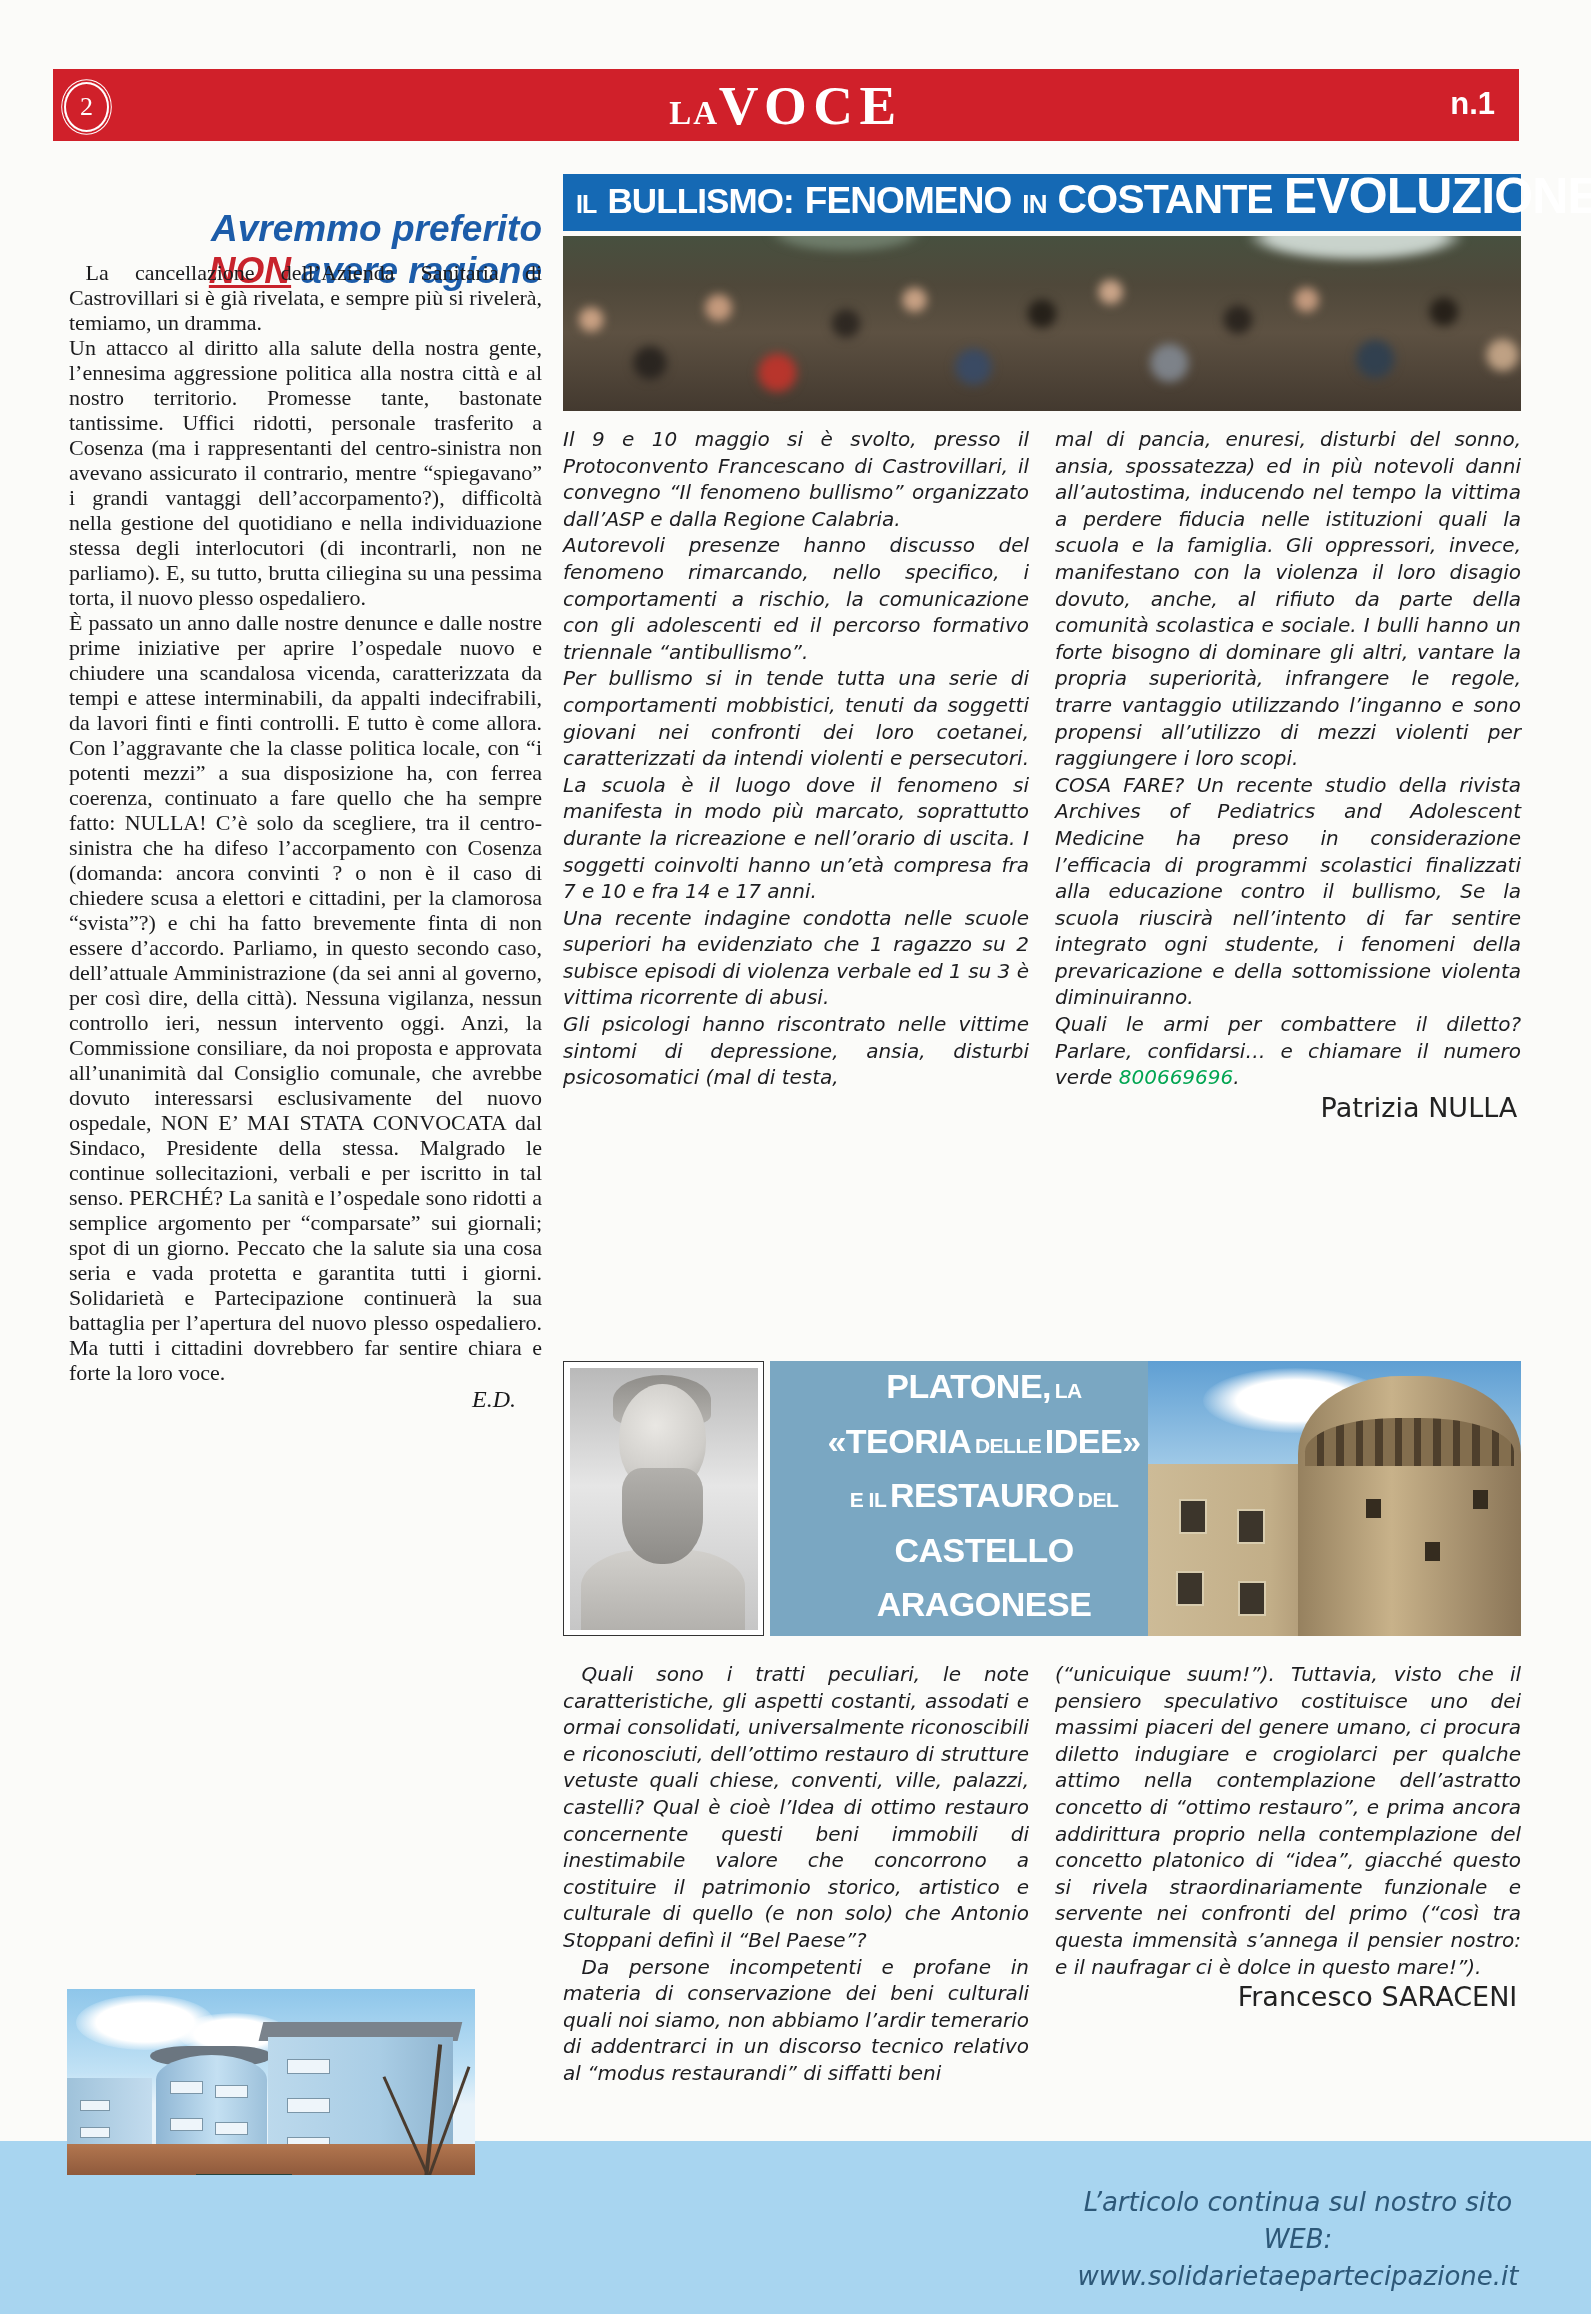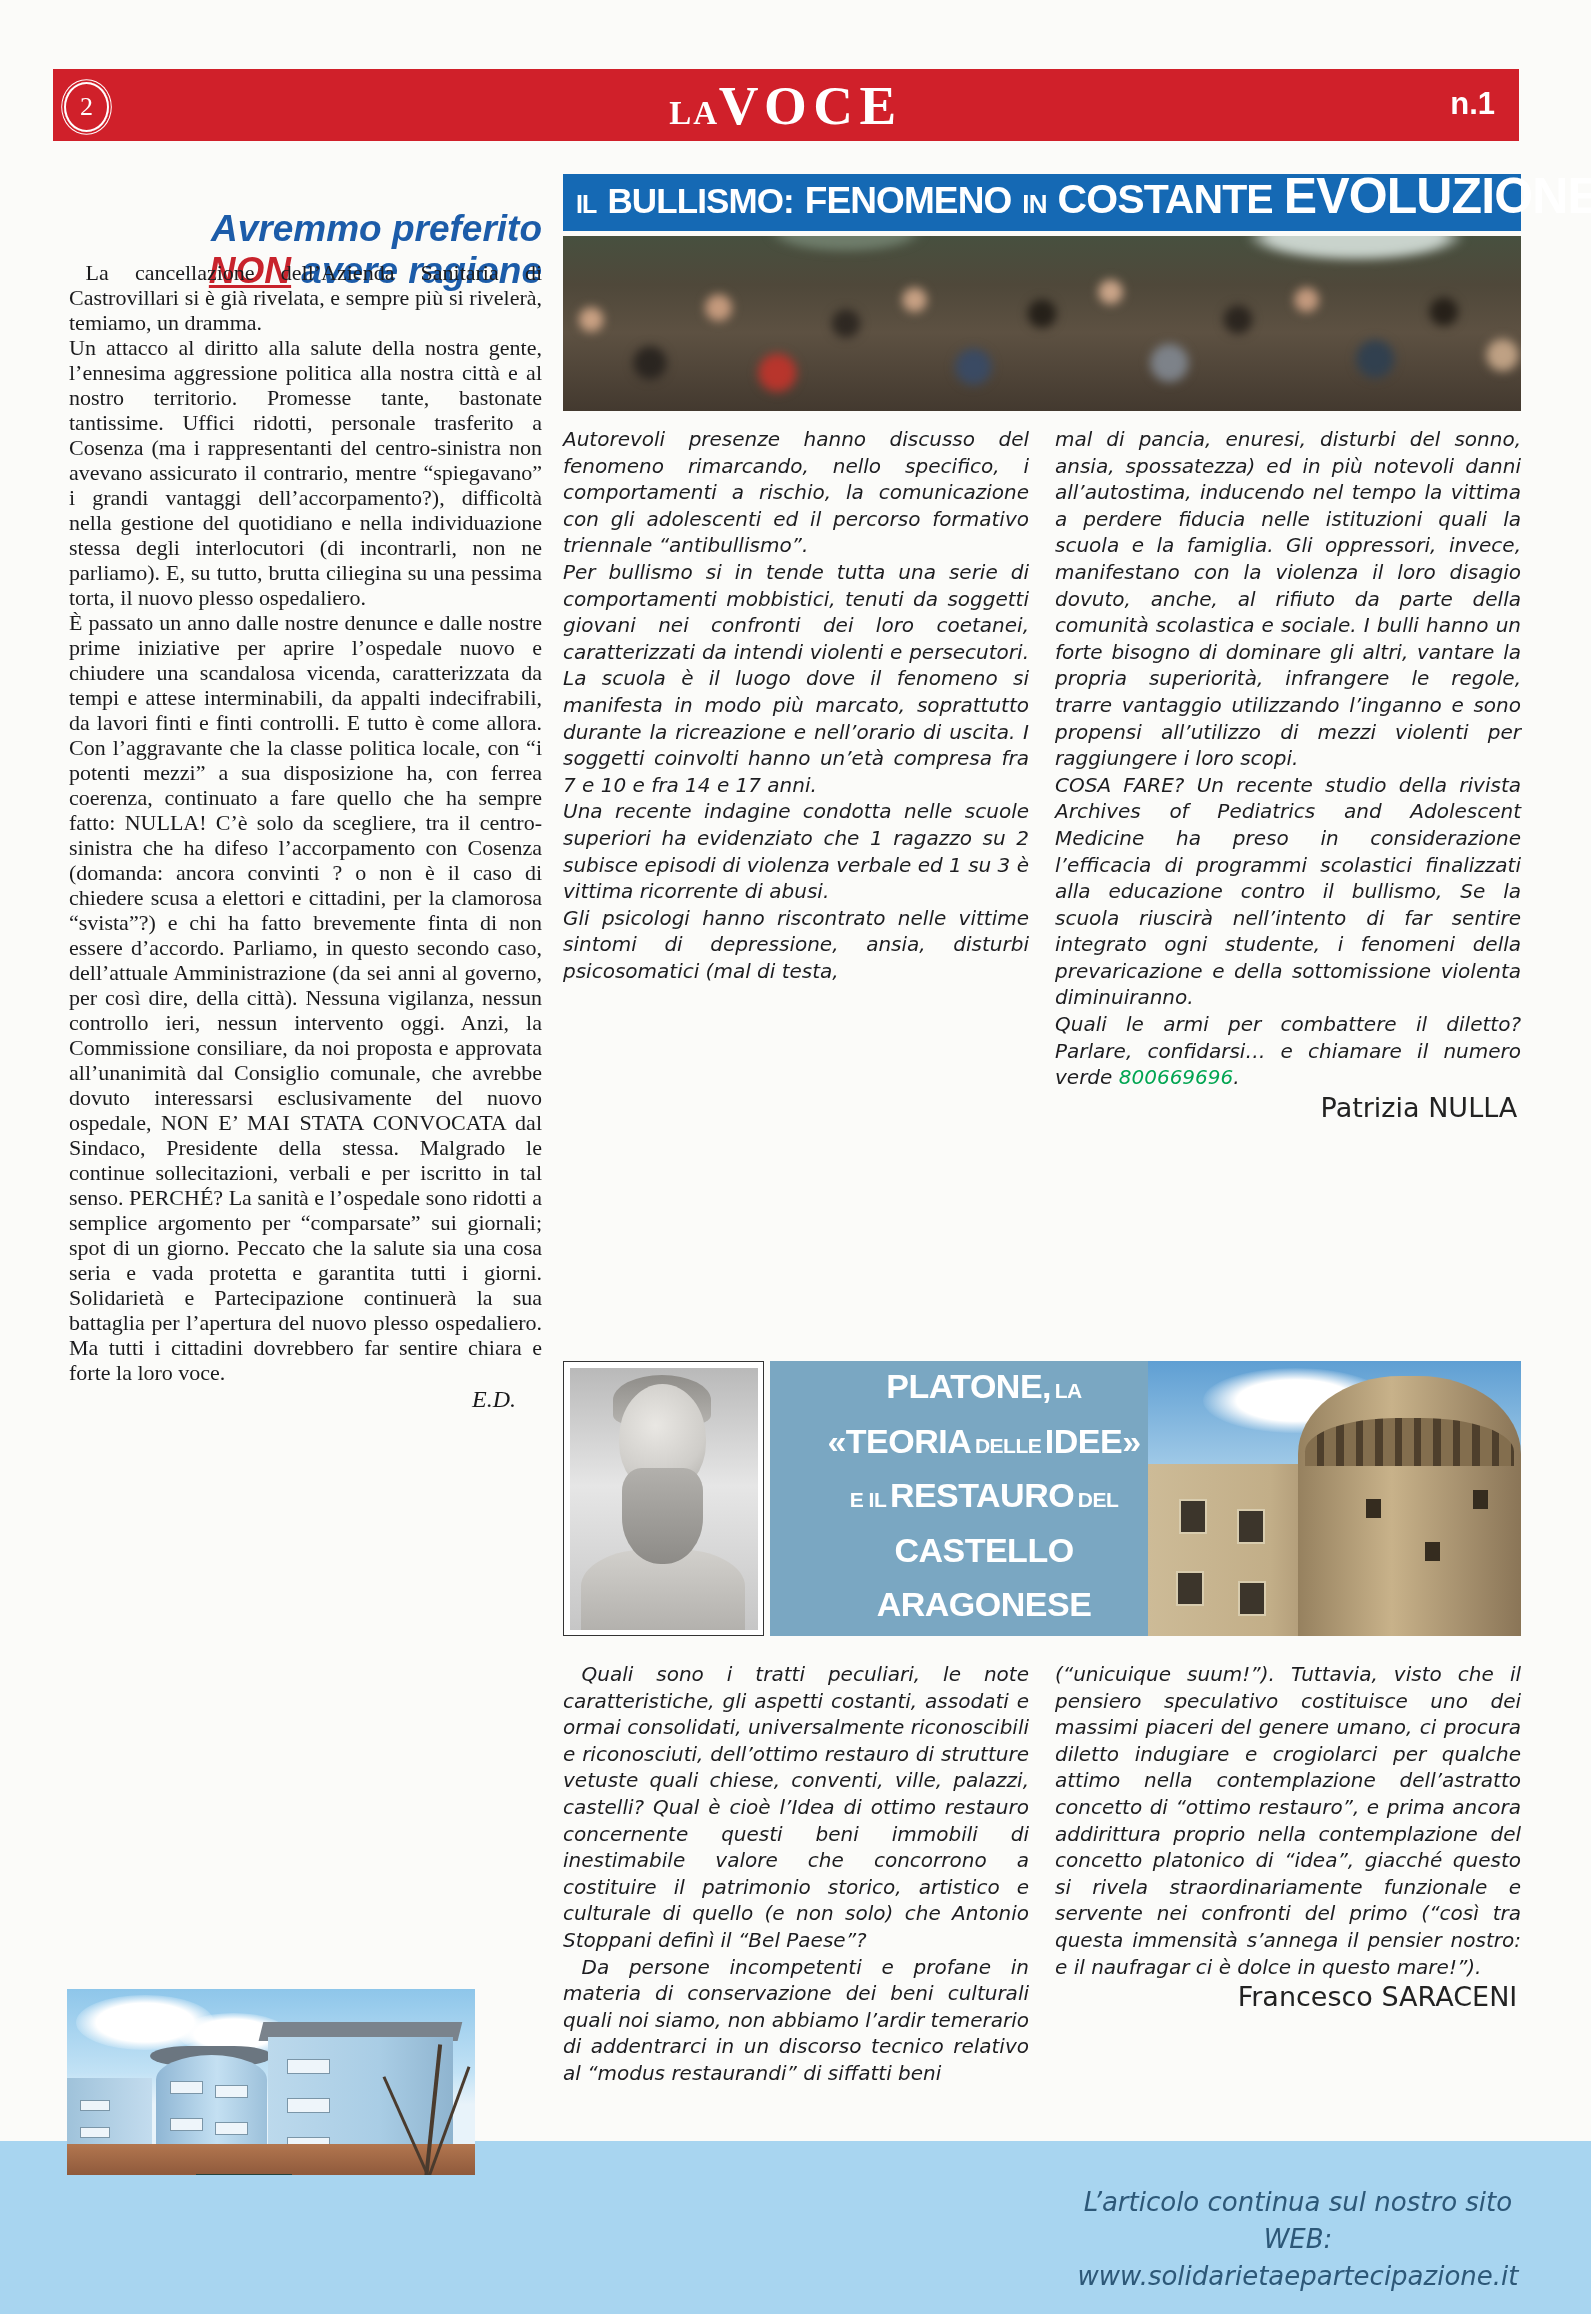--- a/index.html
+++ b/index.html
@@ -172,20 +172,21 @@
     <span class="bs4">COSTANTE</span>
     <span class="bs5">EVOLUZIONE</span>
   </div>
 
   <div class="crowd">
     <div class="blobs"></div>
   </div>
 
   <section class="itcols bullcols">
     <div class="col c1">
+      <p>Il 9 e 10 maggio si è svolto, presso il Protoconvento Francescano di Castrovillari, il convegno “Il fenomeno bullismo” organizzato dall’ASP e dalla Regione Calabria.</p>
       <p>Autorevoli presenze hanno discusso del fenomeno rimarcando, nello specifico, i comportamenti a rischio, la comunicazione con gli adolescenti ed il percorso formativo triennale “antibullismo”.</p>
       <p>Per bullismo si in tende tutta una serie di comportamenti mobbistici, tenuti da soggetti giovani nei confronti dei loro coetanei, caratterizzati da intendi violenti e persecutori. La scuola è il luogo dove il fenomeno si manifesta in modo più marcato, soprattutto durante la ricreazione e nell’orario di uscita. I soggetti coinvolti hanno un’età compresa fra 7 e 10 e fra 14 e 17 anni.</p>
       <p>Una recente indagine condotta nelle scuole superiori ha evidenziato che 1 ragazzo su 2 subisce episodi di violenza verbale ed 1 su 3 è vittima ricorrente di abusi.</p>
       <p>Gli psicologi hanno riscontrato nelle vittime sintomi di depressione, ansia, disturbi psicosomatici (mal di testa,</p>
     </div>
     <div class="col c2">
       <p>mal di pancia, enuresi, disturbi del sonno, ansia, spossatezza) ed in più notevoli danni all’autostima, inducendo nel tempo la vittima a perdere fiducia nelle istituzioni quali la scuola e la famiglia. Gli oppressori, invece, manifestano con la violenza il loro disagio dovuto, anche, al rifiuto da parte della comunità scolastica e sociale. I bulli hanno un forte bisogno di dominare gli altri, vantare la propria superiorità, infrangere le regole, trarre vantaggio utilizzando l’inganno e sono propensi all’utilizzo di mezzi violenti per raggiungere i loro scopi.</p>
       <p>COSA FARE? Un recente studio della rivista Archives of Pediatrics and Adolescent Medicine ha preso in considerazione l’efficacia di programmi scolastici finalizzati alla educazione contro il bullismo, Se la scuola riuscirà nell’intento di far sentire integrato ogni studente, i fenomeni della prevaricazione e della sottomissione violenta diminuiranno.</p>
       <p><span>Quali le armi per combattere il diletto? Parlare, confidarsi… e chiamare il numero verde </span><span class="phone">800669696</span><span>.</span></p>
       <div class="sig-sans">Patrizia NULLA</div>

